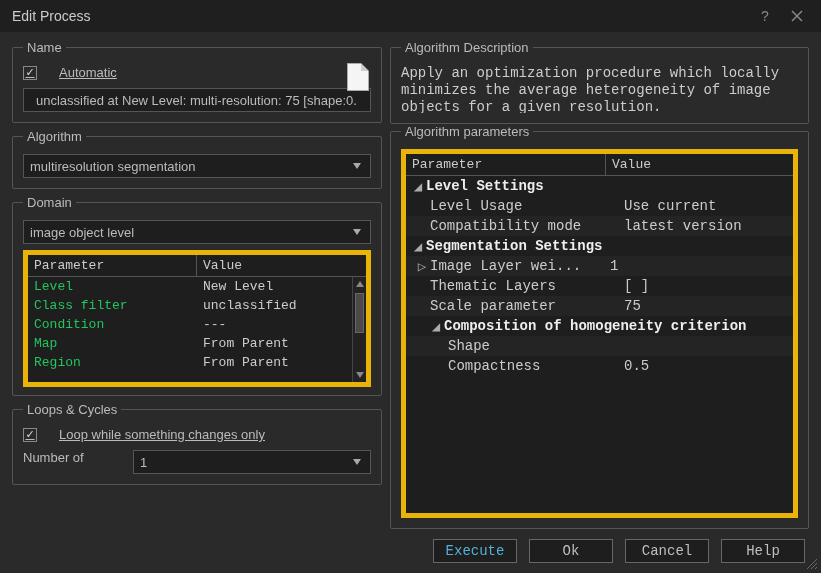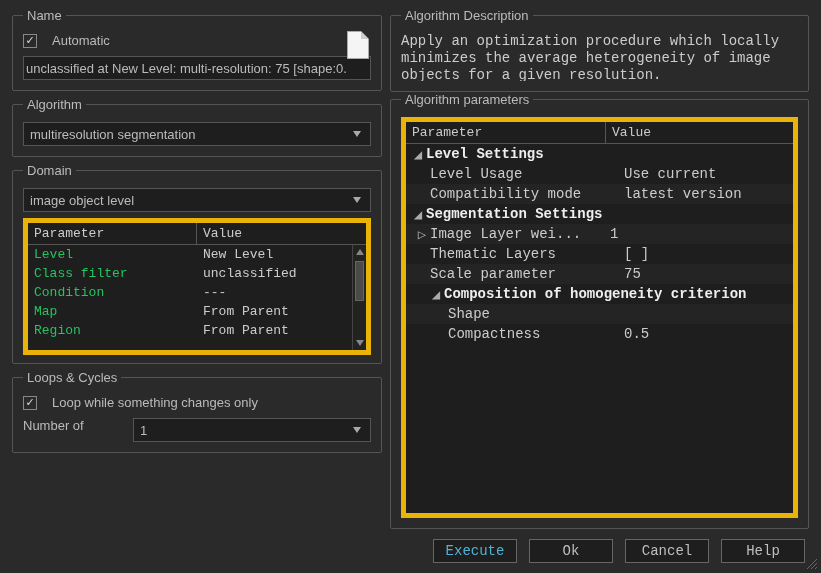--- a/index.html
+++ b/index.html
@@ -45,38 +45,39 @@
     margin: 0;
     padding: 10px 10px 10px 10px;
     position: relative;
   }
   fieldset.group > legend {
     padding: 0 4px;
     color: #bbb;
     font-size: 13px;
   }
   .checkbox-row {
-    display: flex; align-items: center; gap: 15px;
+    display: flex; align-items: center; gap: 22px;
     margin-bottom: 8px;
+    text-decoration: underline;
   }
   .chk {
     width: 14px; height: 14px;
     border: 1px solid #888;
     background: #2a2a2a;
     display: inline-flex; align-items: center; justify-content: center;
     font-size: 11px;
     color: #ddd;
   }
   .chk.checked::after { content: "✓"; line-height: 1; }
   .txtinput {
     width: 100%;
     background: #1e1e1e;
     border: 1px solid #555;
     color: #bbb;
-    padding: 4px 2px;
+    padding: 4px 12px;
     font-family: inherit;
     font-size: 13px;
     outline: none;
     height: 24px;
     white-space: nowrap;
     overflow: hidden;
   }
   .dropdown {
     position: relative;
     width: 100%;
@@ -207,20 +208,29 @@
   }
   .loops-row { display:flex; align-items:flex-start; gap:10px; margin-top:8px; }
   .loops-row .lbl { width:100px; }
   .loops-row .dropdown { flex:1; }
 </style>
 </head>
 <body>
 
 <div class="window">
 
+  <div class="titlebar">
+    <span class="title">Edit Process</span>
+    <div class="wbtn">?</div>
+    <div class="wbtn">
+      <svg width="12" height="12" viewBox="0 0 12 12">
+          <path d="M1 1 L11 11 M11 1 L1 11" stroke="#888" stroke-width="1.5"></path>
+        </svg>
+    </div>
+  </div>
 
   <div class="body">
 
     <div class="col-left">
 
       <fieldset class="group">
         <legend>Name</legend>
         <div class="page-icon"></div>
         <div class="checkbox-row">
           <span class="chk checked"></span>

